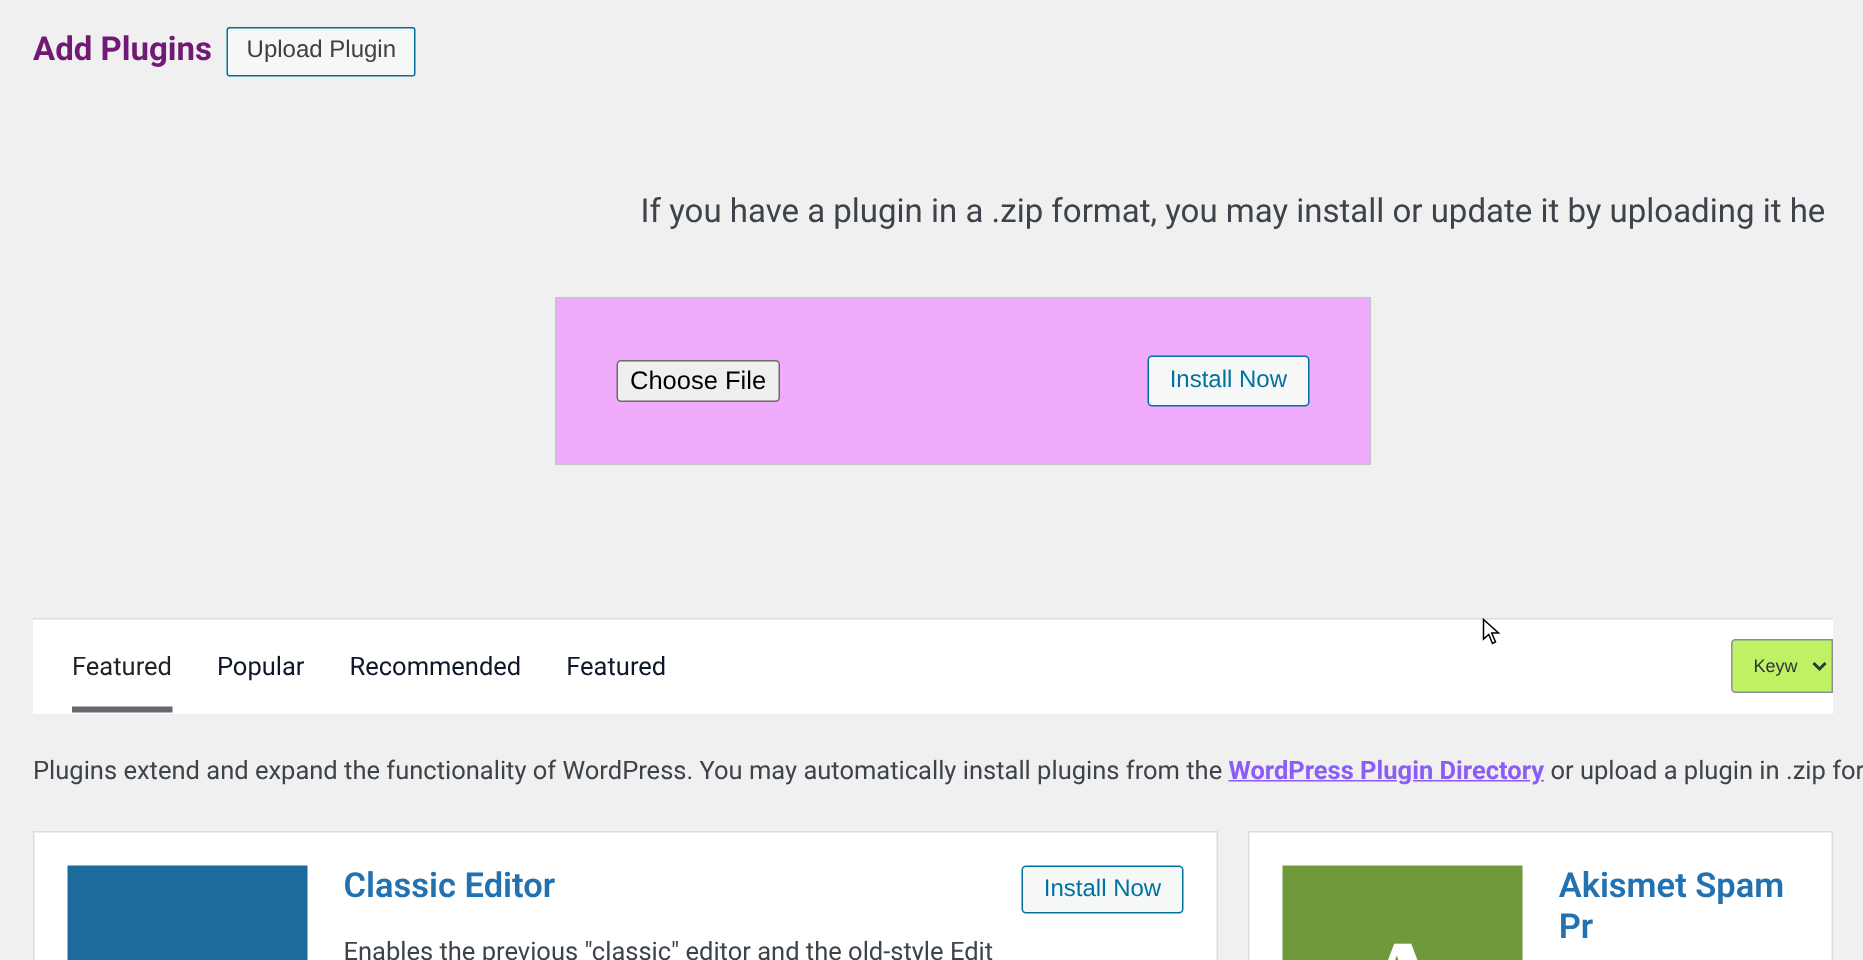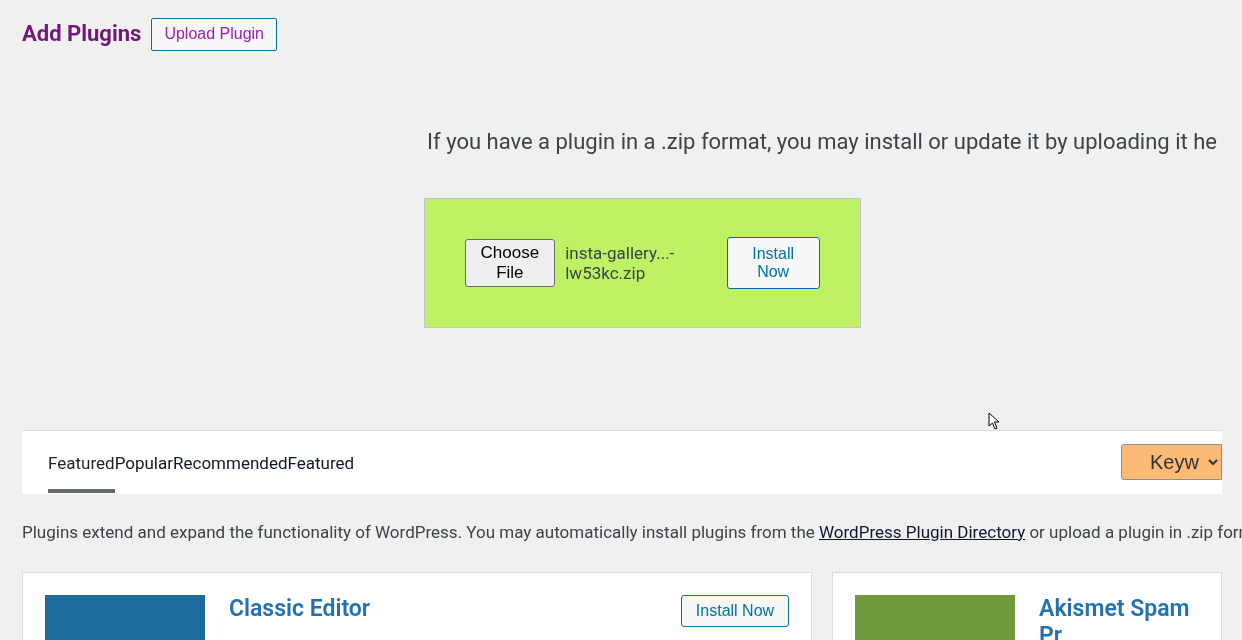--- a/index.html
+++ b/index.html
@@ -23,21 +23,21 @@
   h1.page-title {
     font-size: 22px;
     font-weight: 700;
     color: #701a75;
     line-height: 1.3;
   }
   .btn-secondary {
     display: inline-block;
     background: #f6f7f7;
     border: 1px solid #0071a1;
-    color: #a21caf;
+    color: #404040;
     padding: 5px 12px;
     font-size: 16px;
     border-radius: 2px;
     cursor: pointer;
     line-height: 1.3;
   }
   .upload-help {
     margin-top: 78px;
     font-size: 22px;
     color: #3c434a;
@@ -46,26 +46,26 @@
     white-space: nowrap;
   }
   .upload-box-wrap {
     display: flex;
     justify-content: center;
     margin-top: 44px;
     margin-left: 40px;
   }
   .upload-box {
     border: 1px solid #c3c4c7;
-    background: #bef264;
+    background: #f0abfc;
     padding: 38px 40px;
     display: flex;
     align-items: center;
     gap: 10px;
-    width: 437px;
+    width: 544px;
   }
   .choose-file-btn {
     font-family: Arial, sans-serif;
     font-size: 17px;
     background: #efefef;
     border: 1px solid #6b6b6b;
     border-radius: 3px;
     padding: 3px 8px;
     cursor: pointer;
     color: #000;
@@ -89,20 +89,21 @@
     background: #fff;
     border-top: 1px solid #dcdcde;
     display: flex;
     align-items: center;
     padding: 0 0 0 26px;
     height: 64px;
     position: relative;
   }
   .filter-tabs {
     display: flex;
+    gap: 30px;
     position: relative;
   }
   .filter-tab {
     font-size: 17px;
     color: #0f172a;
     padding: 20px 0 18px 0;
     cursor: pointer;
     position: relative;
   }
   .filter-tab.active {
@@ -114,38 +115,39 @@
     left: 0; right: 0; bottom: -2px;
     height: 4px;
     background: #646970;
   }
   .search-select-wrap {
     margin-left: auto;
     margin-right: 0;
     display: flex;
   }
   .search-select {
-    font-size: 20px;
-    padding: 5px 6px 5px 24px;
+    font-size: 12px;
+    padding: 5px 6px 5px 10px;
     border: 1px solid #8c8f94;
     border-radius: 3px 0 0 3px;
-    background: #fdba74;
+    background: #bef264;
     color: #2c3338;
     height: 36px;
   }
   .intro-line {
     margin-top: 28px;
     font-size: 17px;
     color: #3c434a;
     padding-left: 0;
     white-space: nowrap;
   }
   .intro-line a {
-    color: #0f172a;
+    color: #8b5cf6;
     text-decoration: underline;
+    font-weight: bold;
   }
   .cards-row {
     display: flex;
     gap: 20px;
     margin-top: 30px;
   }
   .plugin-card {
     background: #fff;
     border: 1px solid #dcdcde;
     width: 812px;
@@ -225,21 +227,20 @@
   <div class="header-row">
     <h1 class="page-title">Add Plugins</h1>
     <button class="btn-secondary">Upload Plugin</button>
   </div>
 
   <div class="upload-help">If you have a plugin in a .zip format, you may install or update it by uploading it he</div>
 
   <div class="upload-box-wrap">
     <div class="upload-box">
       <button class="choose-file-btn">Choose File</button>
-      <span class="file-name">insta-gallery...-lw53kc.zip</span>
       <button class="install-now-btn">Install Now</button>
     </div>
   </div>
 
   <div class="filter-bar">
     <div class="filter-tabs">
       <div class="filter-tab active">Featured</div>
       <div class="filter-tab">Popular</div>
       <div class="filter-tab">Recommended</div>
       <div class="filter-tab">Featured</div>

